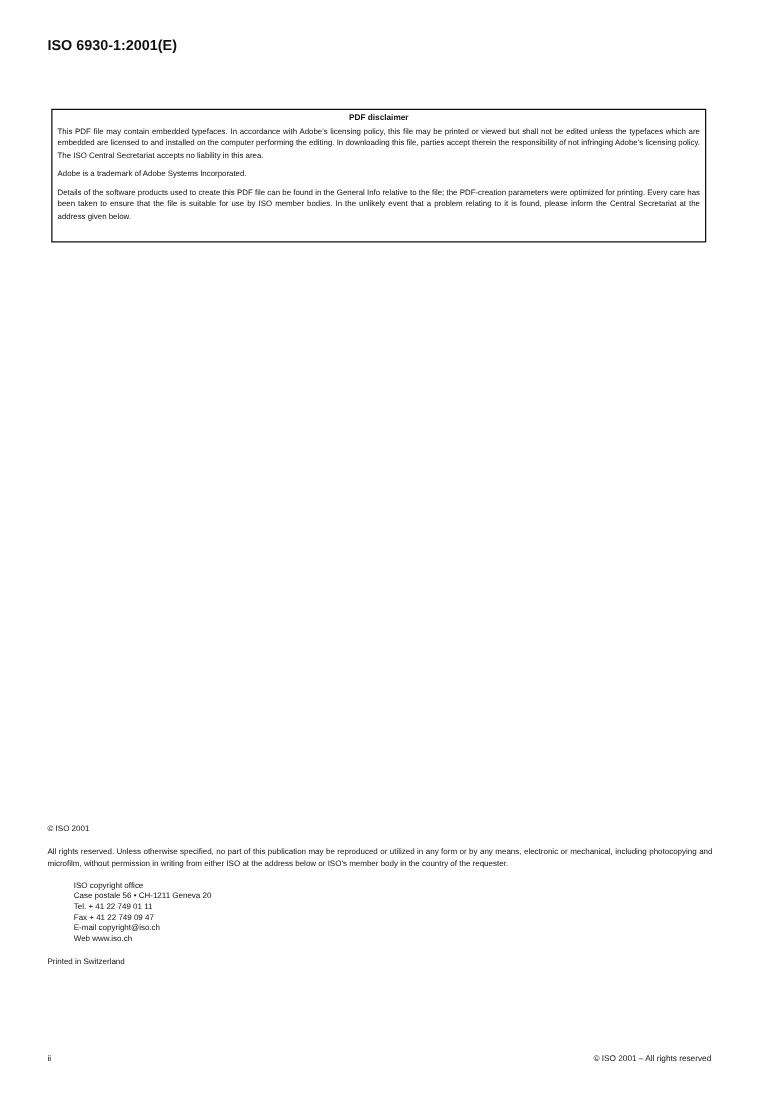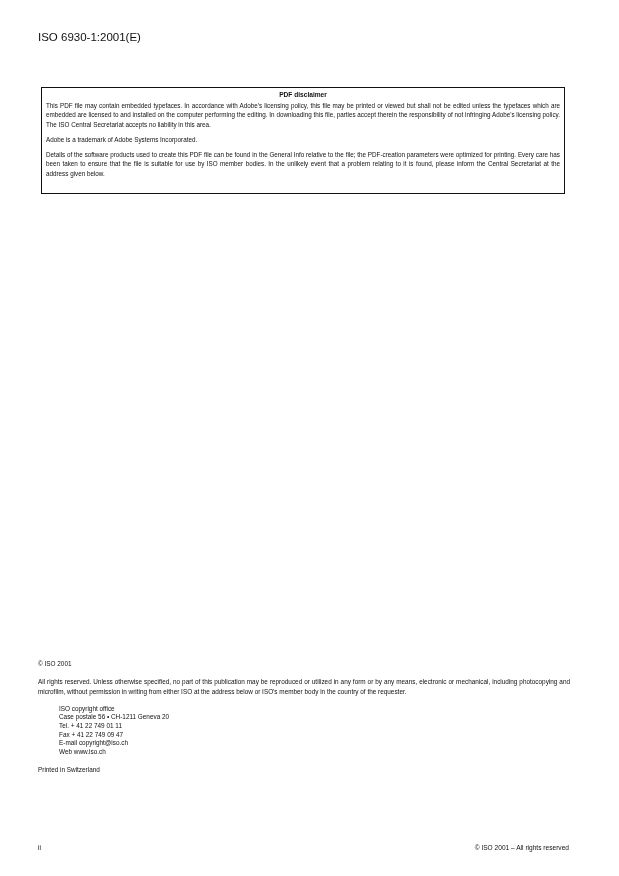--- a/index.html
+++ b/index.html
@@ -1,18 +1,18 @@
 <!DOCTYPE html>
 <html><head>
 <meta charset="utf-8">
 <style>
   html, body { margin: 0; padding: 0; background: #ffffff; }
   body { width: 619px; height: 876px; position: relative; overflow: hidden;
          font-family: "Liberation Sans", sans-serif; color: #111; }
-  .doc-id { position: absolute; left: 38px; top: 31px; font-size: 11.5px; font-weight: normal; }
+  .doc-id { position: absolute; left: 38px; top: 31px; font-size: 11.5px; font-weight: bold; }
   .disclaimer { position: absolute; left: 41px; top: 87px; width: 524px; height: 107px;
                 border: 1px solid #111; box-sizing: border-box; padding: 2px 4px 0 4px;
                 font-size: 6.3px; line-height: 9.3px; }
   .disclaimer h3 { margin: 0 0 2px 0; text-align: center; font-size: 6.6px; font-weight: bold; line-height: 9px; }
   .disclaimer p { margin: 0 0 6px 0; text-align: justify; }
   .copyright { position: absolute; left: 38px; top: 659px; width: 532px; font-size: 6.4px; line-height: 9.3px; }
   .copyright p { margin: 0; }
   .copy-year { margin-bottom: 9px !important; }
   .rights { text-align: justify; margin-bottom: 9px !important; }
   .address { padding-left: 21px; margin-bottom: 9px; }

